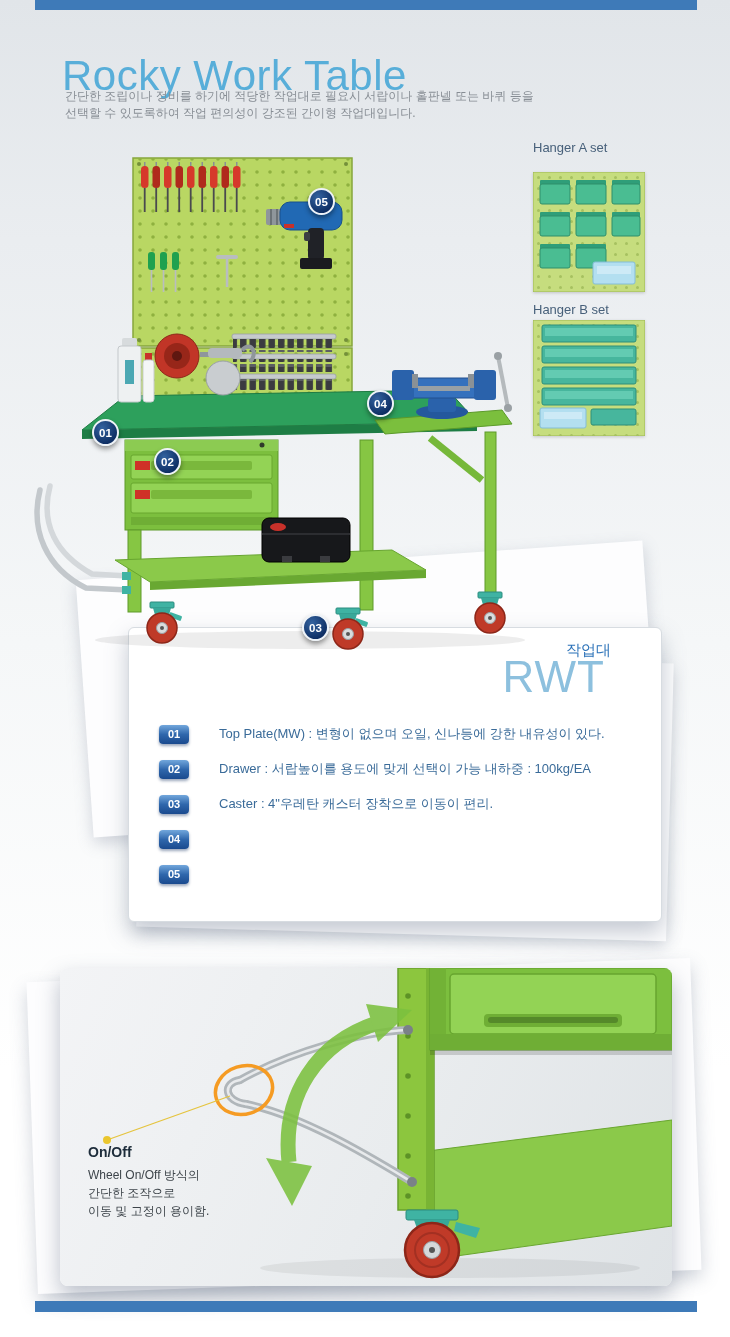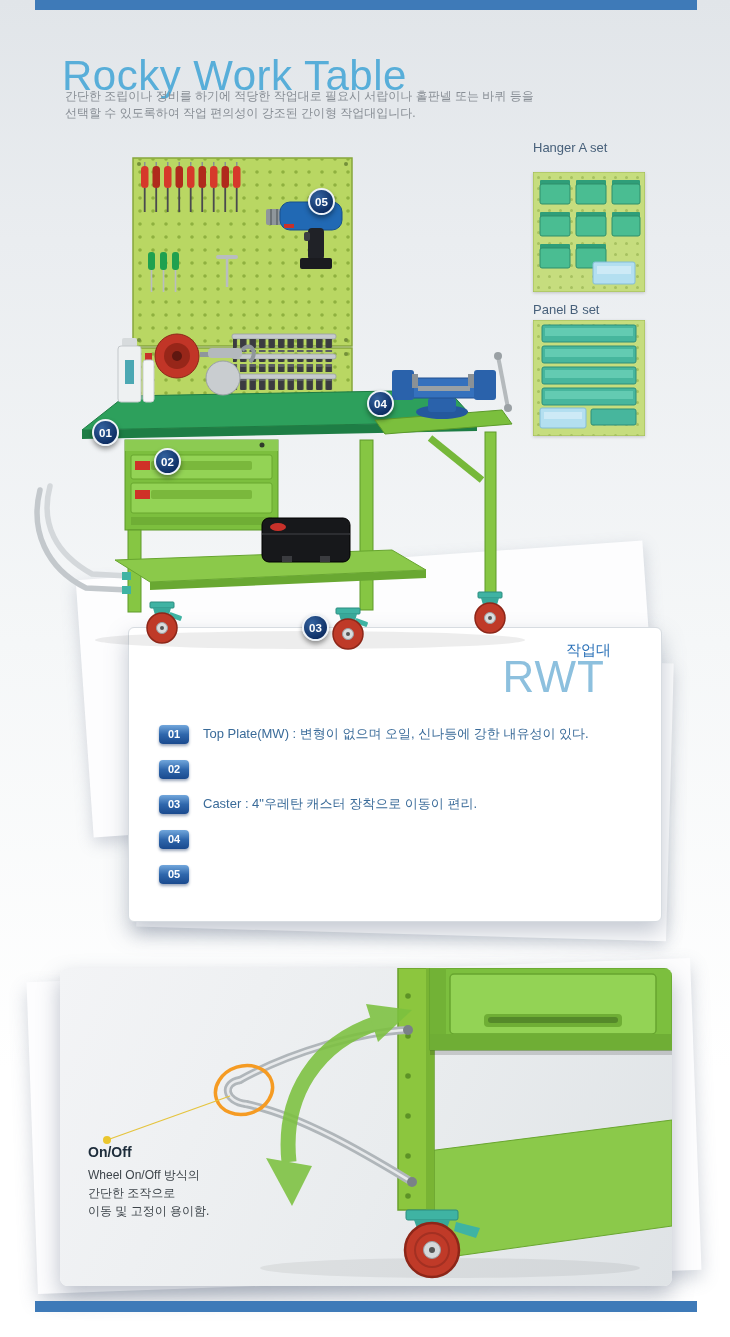--- a/index.html
+++ b/index.html
@@ -40,21 +40,21 @@
     background:#fff; border:1px solid #d7dce1; border-radius:6px;
     box-shadow:0 10px 22px rgba(90,102,125,.35); z-index:3; }
   .spec-category { position:absolute; right:50px; top:13px; font-size:15px; color:#2d73b9; }
   .spec-model { position:absolute; right:56px; top:26px; font-size:44px; line-height:46px;
     color:#8dc0de; letter-spacing:1px; }
   .spec-row { position:absolute; left:30px; height:20px; display:flex; align-items:center; }
   .spec-badge { width:30px; height:19px; flex:0 0 30px; border-radius:4px;
     background:linear-gradient(180deg,#72a7dc 0%,#2f67ac 50%,#1a4a8e 100%);
     color:#fff; font-size:11px; font-weight:bold; display:flex; align-items:center;
     justify-content:center; box-shadow:0 2px 3px rgba(10,40,90,.4); }
-  .spec-text { margin-left:14px; font-size:13px; color:#3a6b99; white-space:nowrap; }
+  .spec-text { margin-left:30px; font-size:13px; color:#3a6b99; white-space:nowrap; }
 
   .feature-card { position:absolute; left:60px; top:968px; width:612px; height:318px;
     border-radius:8px; overflow:hidden; z-index:2;
     background:linear-gradient(115deg,#f3f4f6 0%,#e9ecee 55%,#dfe3e6 100%);
     box-shadow:0 10px 22px rgba(90,102,125,.4); }
   .feature-svg { position:absolute; left:0; top:0; }
   .onoff-label { position:absolute; left:28px; top:176px; font-size:14px; font-weight:bold; color:#1d2c3a; }
   .onoff-desc  { position:absolute; left:28px; top:198px; font-size:12px; color:#3d444a; line-height:18px; }
 </style>
 </head>
@@ -306,21 +306,21 @@
         <rect x="7" y="76" width="30" height="20" rx="2" fill="#4abd92" stroke="#2f8f6b"></rect>
       <rect x="43" y="72" width="30" height="6" rx="1" fill="#2f9e79"></rect>
         <rect x="43" y="76" width="30" height="20" rx="2" fill="#4abd92" stroke="#2f8f6b"></rect>
     </g>
     <g>
       <rect x="60" y="90" width="42" height="22" rx="2" fill="#b3dff0" stroke="#84bdd6"></rect>
       <rect x="64" y="94" width="34" height="8" fill="#cdeaf6"></rect>
     </g>
   </svg>
 
-  <div class="hanger-label" style="left:533px; top:302px;">Panel B set</div>
+  <div class="hanger-label" style="left:533px; top:302px;">Hanger B set</div>
   <svg class="hanger-img" style="left:533px; top:320px;" width="112" height="116" viewBox="0 0 112 116">
     <defs>
       <pattern id="phB" width="11" height="11" patternUnits="userSpaceOnUse">
         <circle cx="5.5" cy="5.5" r="1.5" fill="#a6c160"></circle>
       </pattern>
     </defs>
     <rect width="112" height="116" fill="#c6dd7e" stroke="#9db754"></rect>
     <rect width="112" height="116" fill="url(#phB)"></rect>
     <g>
       <rect x="9" y="5" width="94" height="17" rx="2" fill="#47b69d" stroke="#2f8f7a"></rect>
@@ -342,20 +342,21 @@
   <div class="spec-card">
     <div class="spec-category">작업대</div>
     <div class="spec-model">RWT</div>
 
     <div class="spec-row" style="top:96px;">
       <span class="spec-badge">01</span>
       <span class="spec-text">Top Plate(MW) : 변형이 없으며 오일, 신나등에 강한 내유성이 있다.</span>
     </div>
     <div class="spec-row" style="top:131px;">
       <span class="spec-badge">02</span>
+      <span class="spec-text">Drawer : 서랍높이를 용도에 맞게 선택이 가능 내하중 : 100kg/EA</span>
     </div>
     <div class="spec-row" style="top:166px;">
       <span class="spec-badge">03</span>
       <span class="spec-text">Caster : 4"우레탄 캐스터 장착으로 이동이 편리.</span>
     </div>
     <div class="spec-row" style="top:201px;">
       <span class="spec-badge">04</span>
     </div>
     <div class="spec-row" style="top:236px;">
       <span class="spec-badge">05</span>

